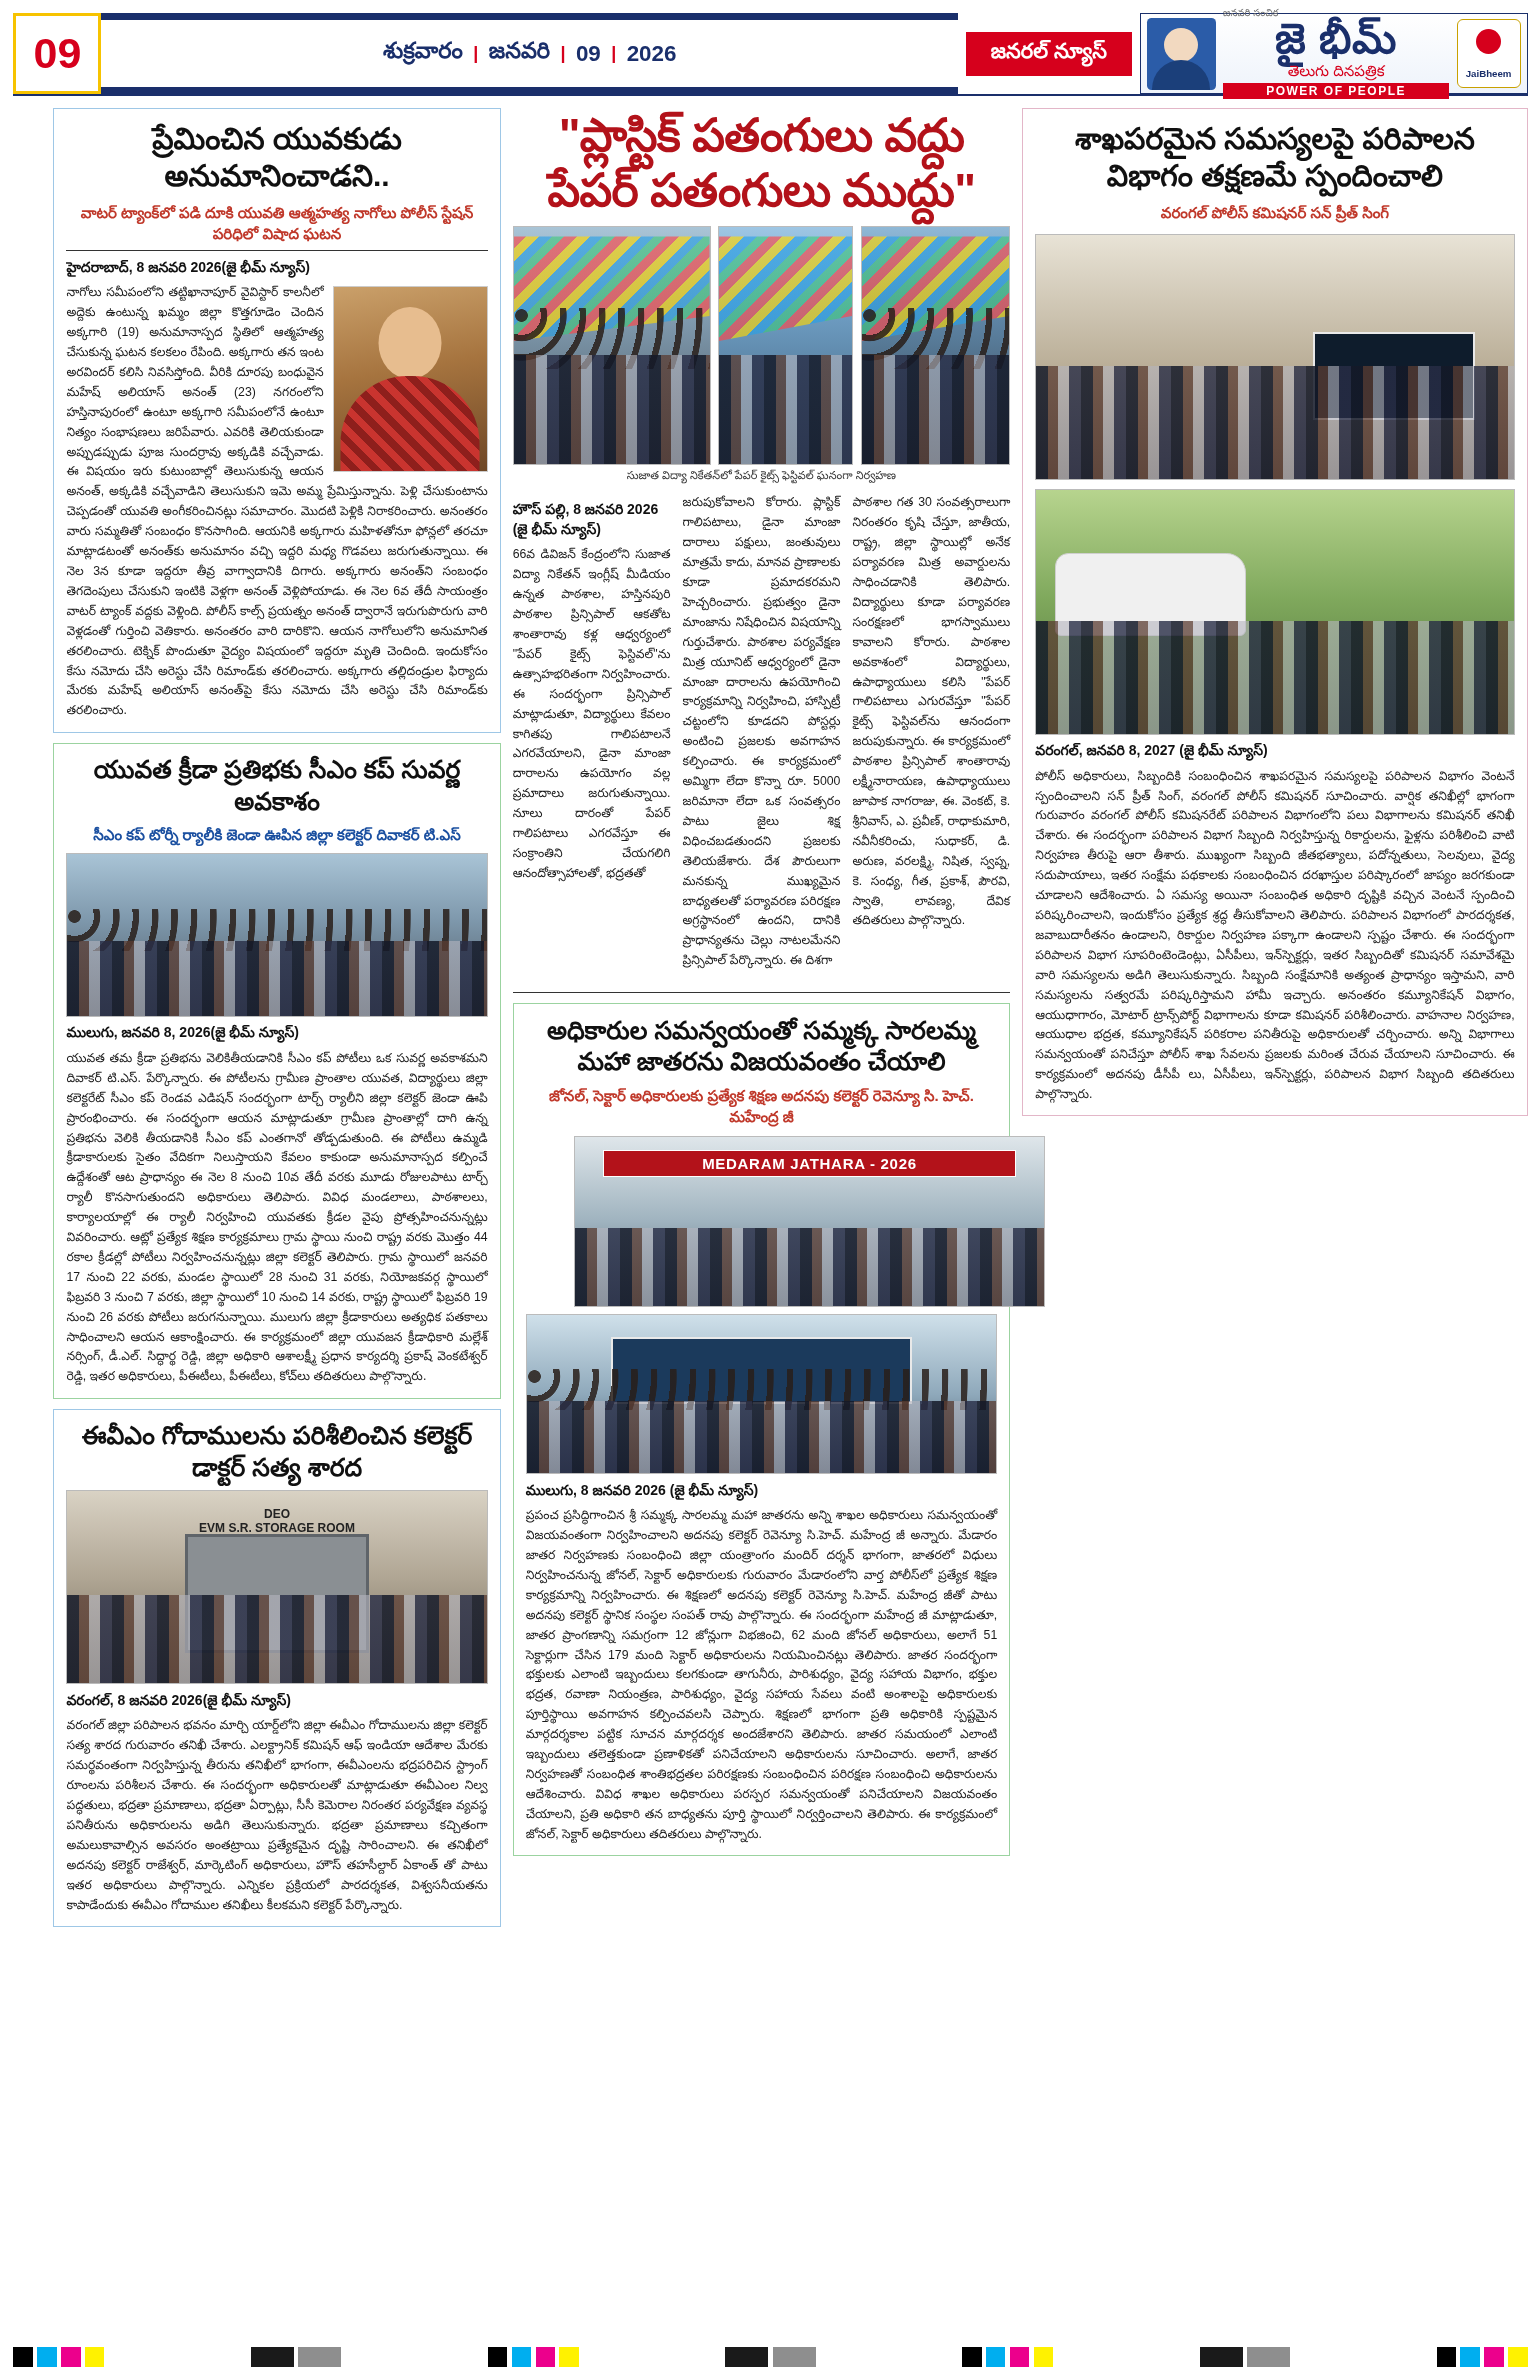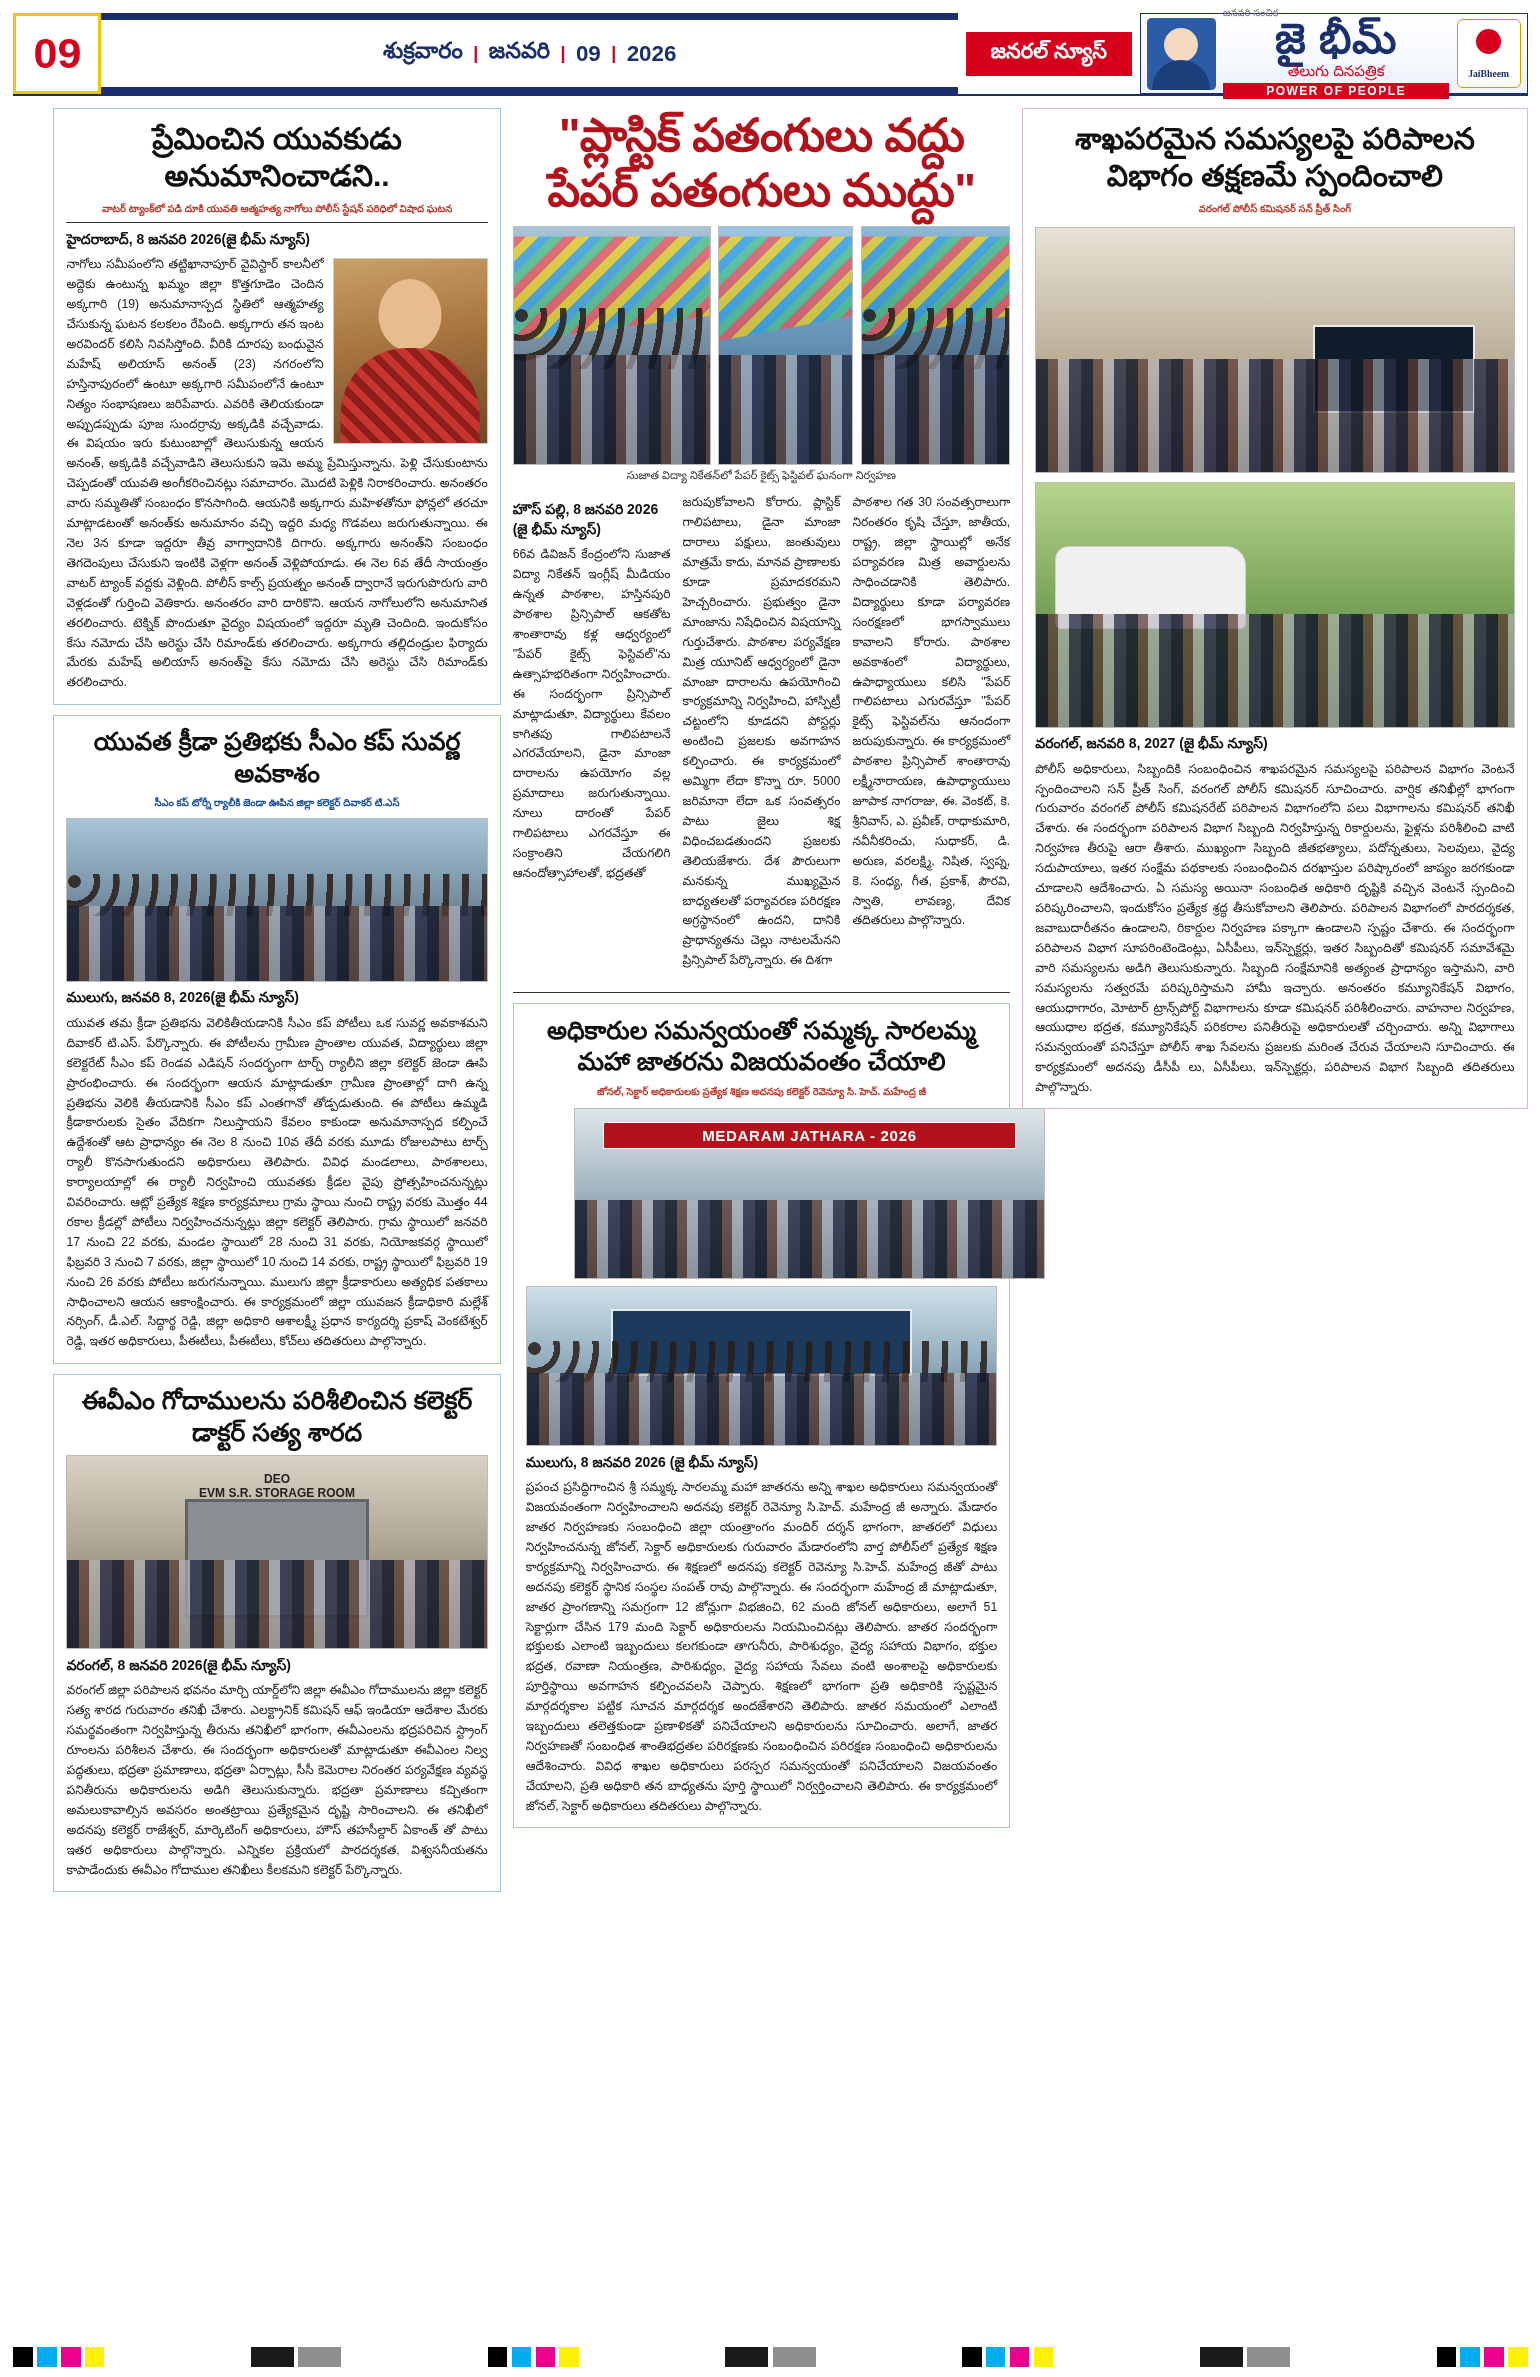--- a/index.html
+++ b/index.html
@@ -108,21 +108,21 @@
   }
   .logo-badge {
     width: 64px; height: 69px; flex: none;
     border-radius: 6px;
     background: #ffffff;
     border: 1.5px solid #c9a100;
     display:flex; flex-direction:column; align-items:center; justify-content:center;
     line-height:1;
   }
   .logo-badge .bdot{ width:25px;height:25px;border-radius:50%;background:#d6001c;}
-  .logo-badge .btxt{ font-size:9.7px;color:#1a2f6b;font-weight:bold;margin-top:15px;text-align:center;font-family:Liberation Serif, serif;}
+  .logo-badge .btxt{ font-size:9.7px;color:#1a2f6b;font-weight:bold;margin-top:15px;text-align:center;}
   .logo-topline{ font-size:10px; color:#6b6b6b; text-align:left; }
 
   
   .content {
     display: flex;
     gap: 12px;
     margin-top: 12px;
     height: 2184px;
     padding-left: 40px;
   }
@@ -142,21 +142,21 @@
 
   .headline {
     font-size: 30px;
     line-height: 1.25;
     font-weight: bold;
     color: #111;
     text-align: center;
   }
   .headline.small { font-size: 25px; }
   .subhead {
-    font-size: 10px;
+    font-size: 15px;
     line-height: 1.4;
     color: #c0392b;
     text-align: center;
     font-weight: bold;
     margin-top: 7.5px;
   }
   .subhead.blue { color: #1a4fa0; }
   .kicker {
     font-size: 14px;
     font-weight: bold;

